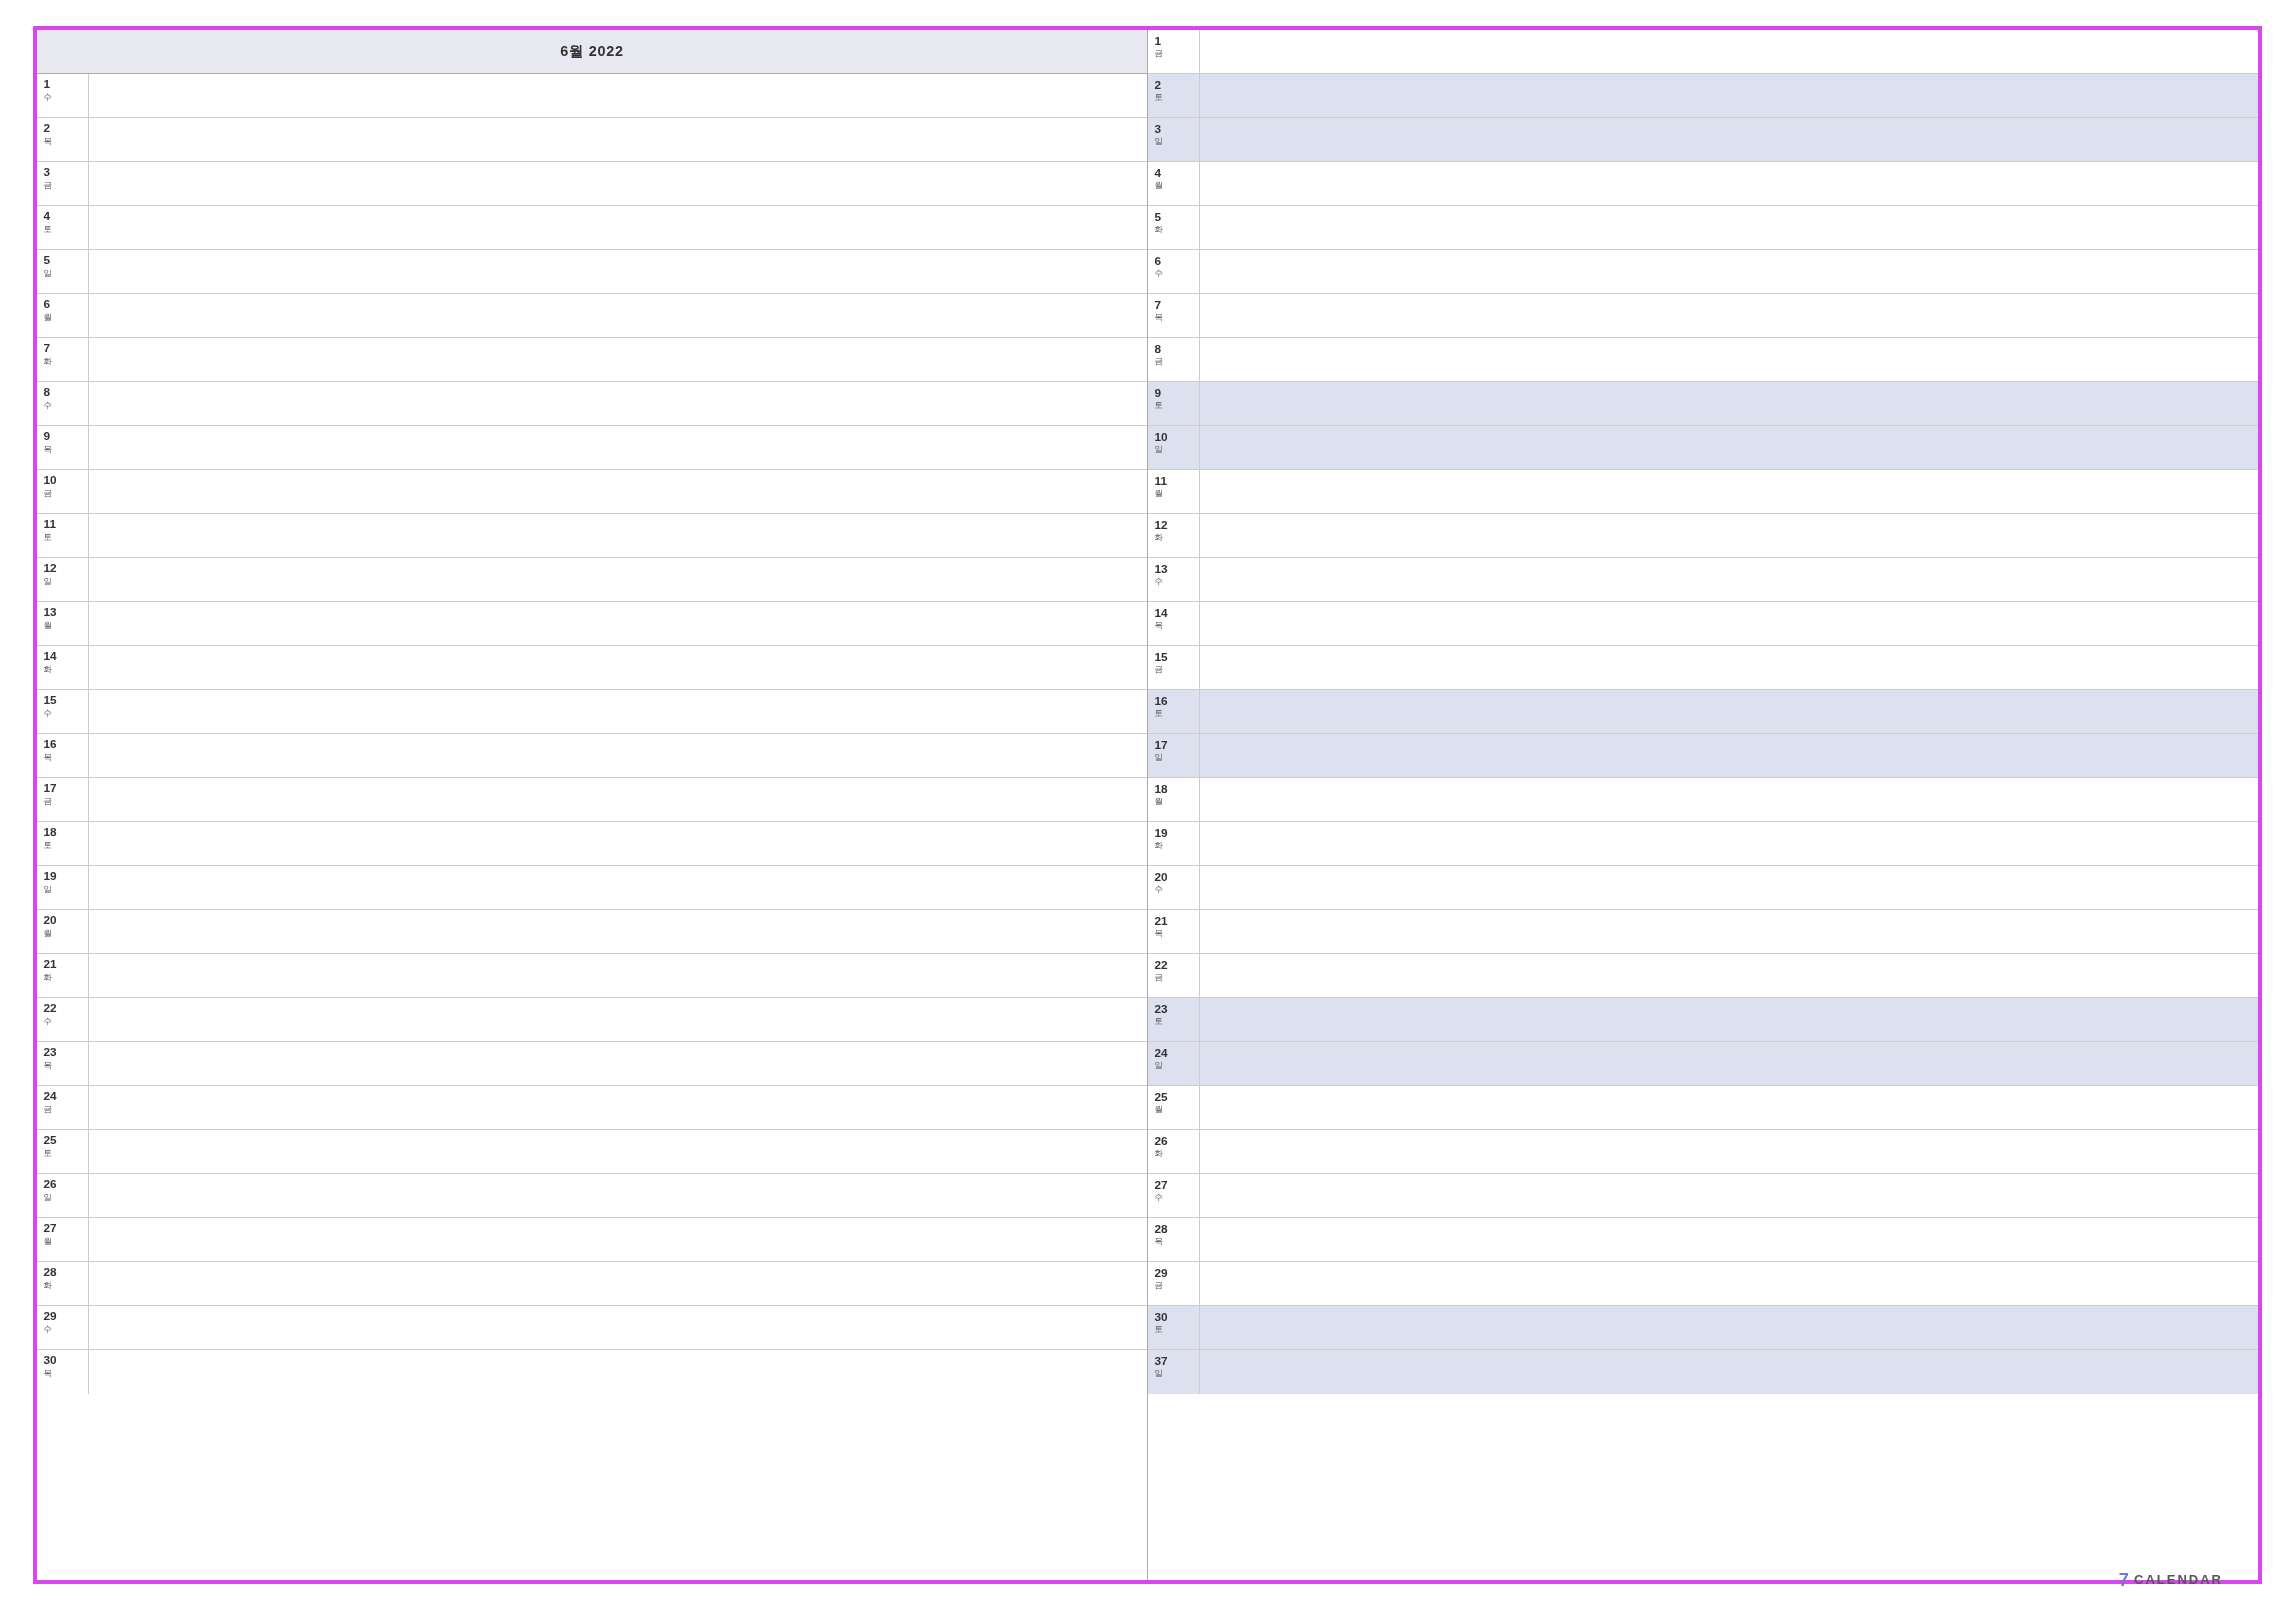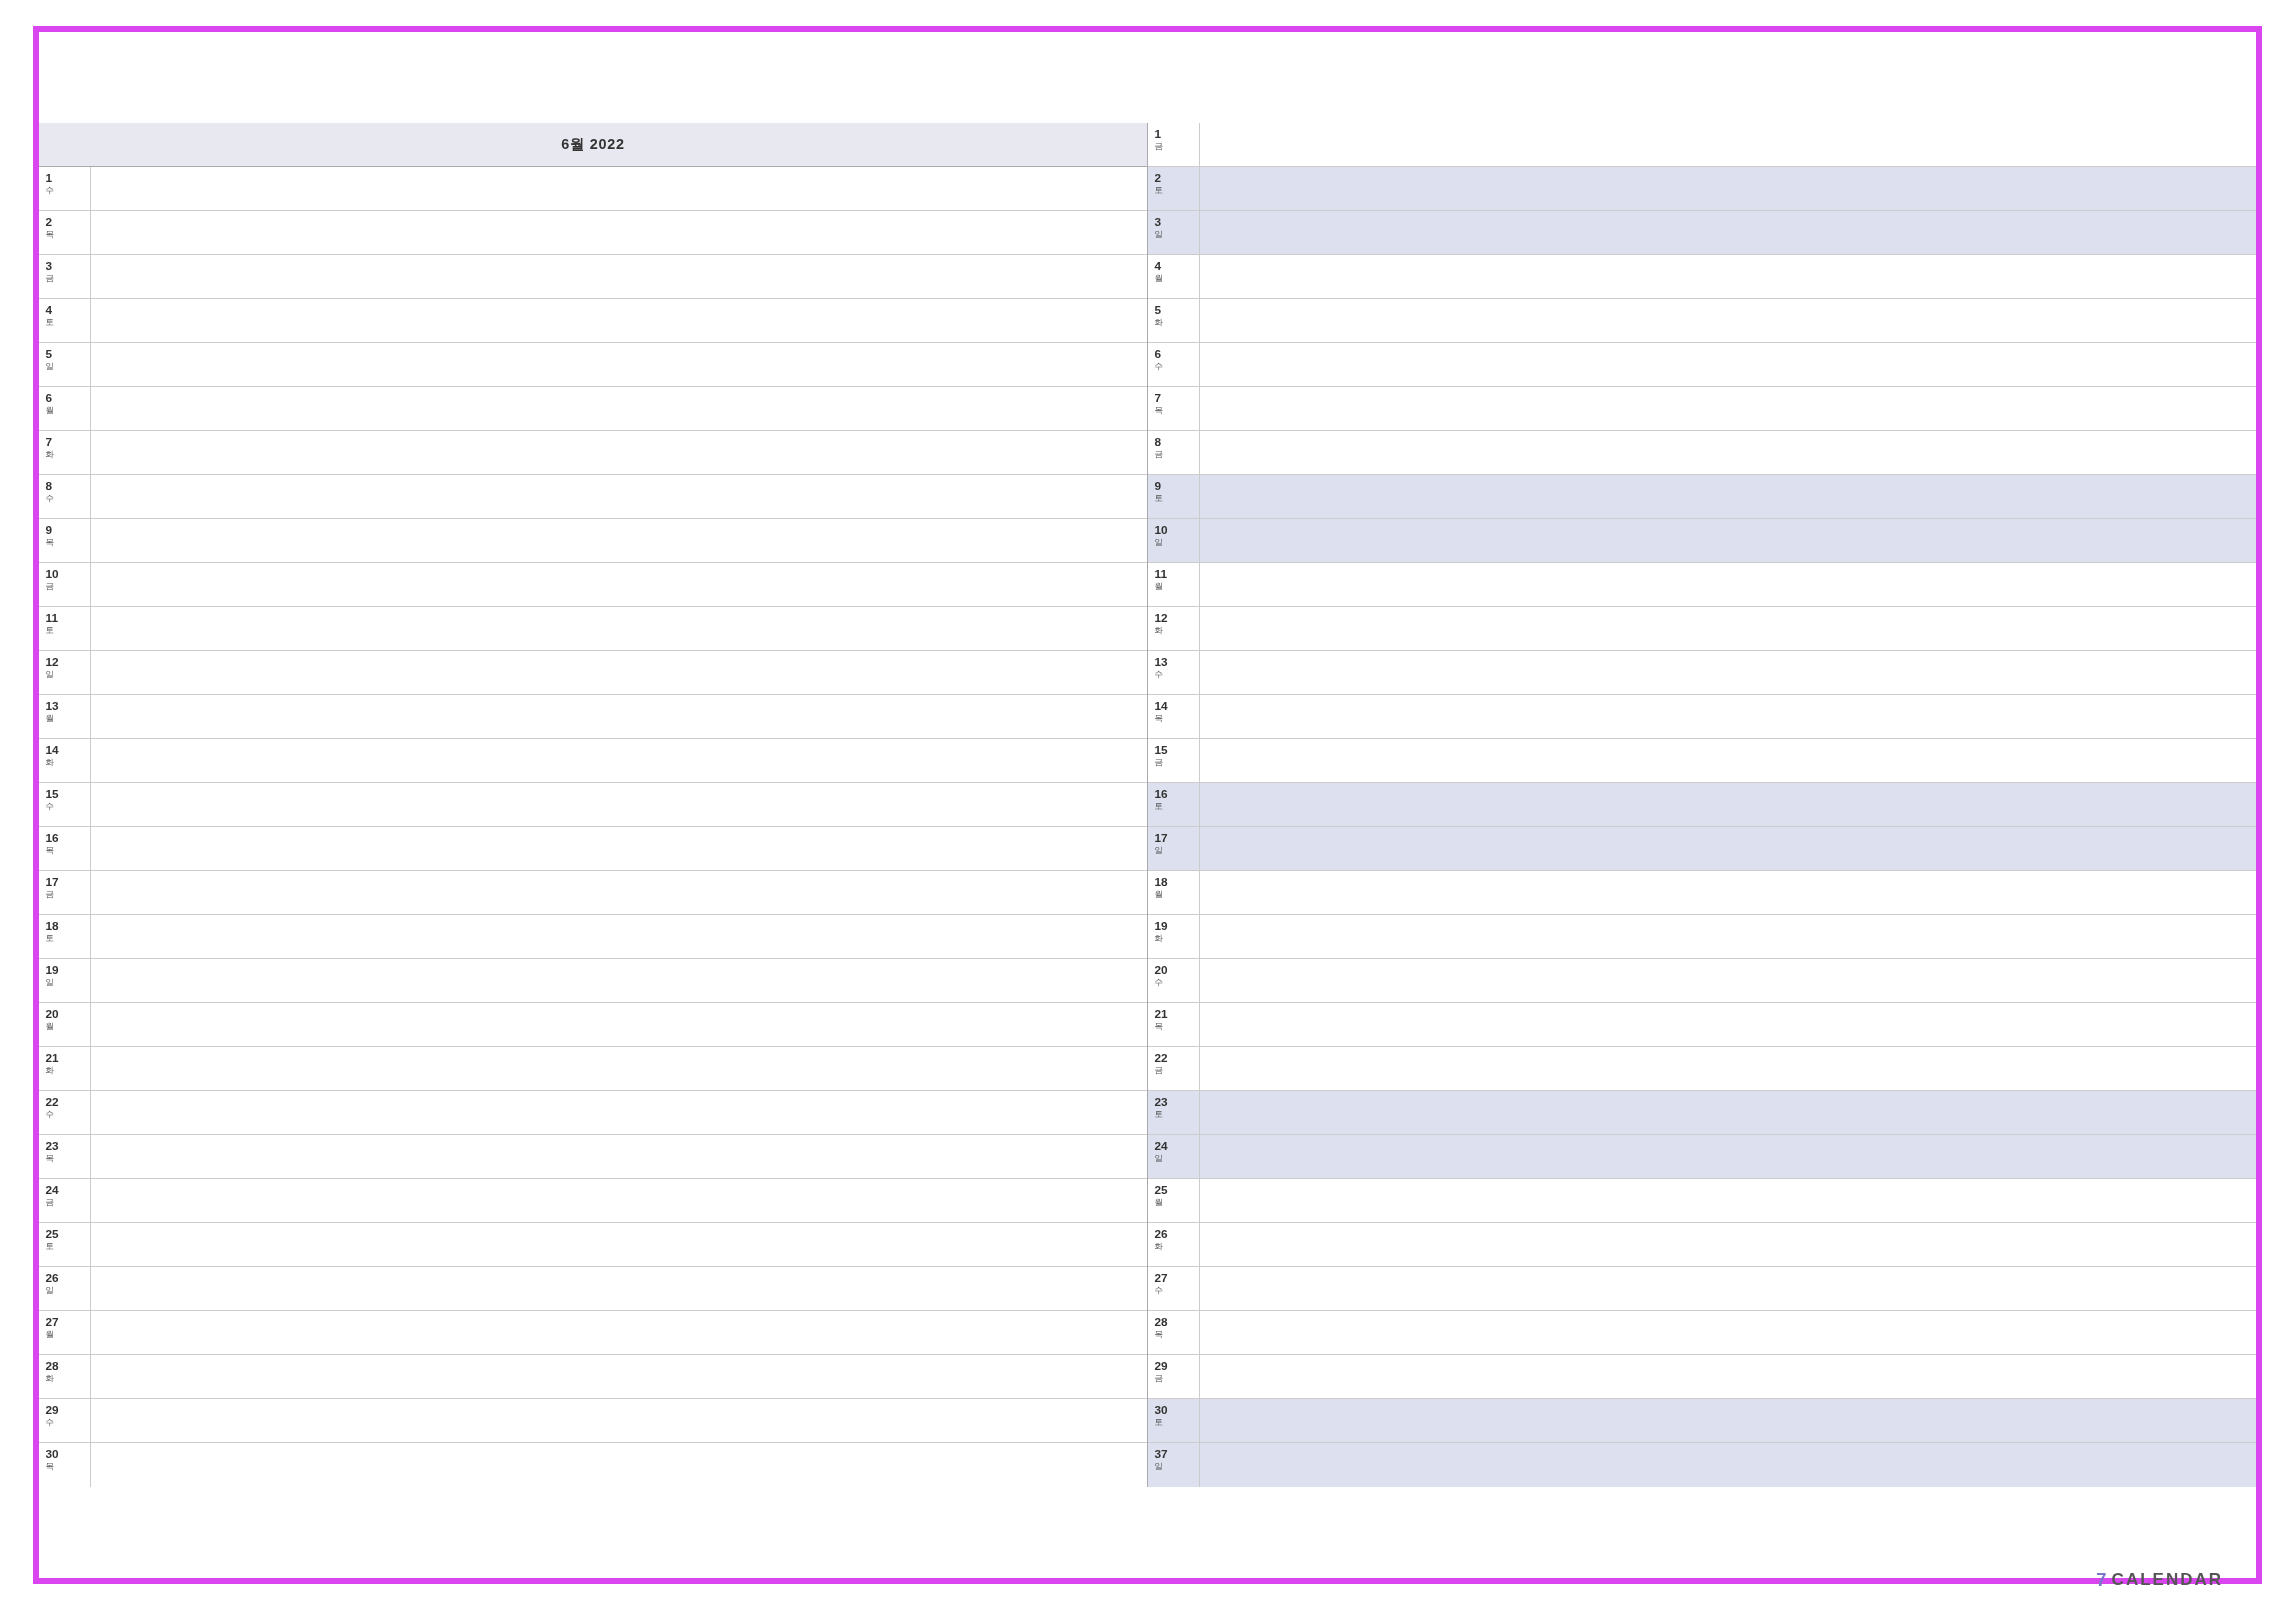--- a/index.html
+++ b/index.html
@@ -13,22 +13,21 @@
       width: 2295px;
       height: 1623px;
       padding: 26px 33px;
       display: flex;
       flex-direction: column;
     }
     .calendar-wrapper {
       display: flex;
       flex-direction: row;
       flex: 1;
-      border: 6px solid #d946ef;
-      align-items: center;
+      border: 4px solid #d946ef;
     }
     .month-section {
       flex: 1;
       display: flex;
       flex-direction: column;
       border-right: 1px solid #aaa;
     }
     .month-section:last-child {
       border-right: none;
     }
@@ -97,21 +96,21 @@
       position: absolute;
       right: 39px;
       bottom: 6.5px;
     }
     .brand-icon {
       color: #7777cc;
       font-size: 18.3px;
       font-weight: bold;
     }
     .brand-text {
-      font-size: 17px;
+      font-size: 13px;
       font-weight: bold;
       color: #555;
       letter-spacing: 2px;
     }
   </style>
 </head>
 <body>
 
 <div class="page">
   <div class="calendar-wrapper">

